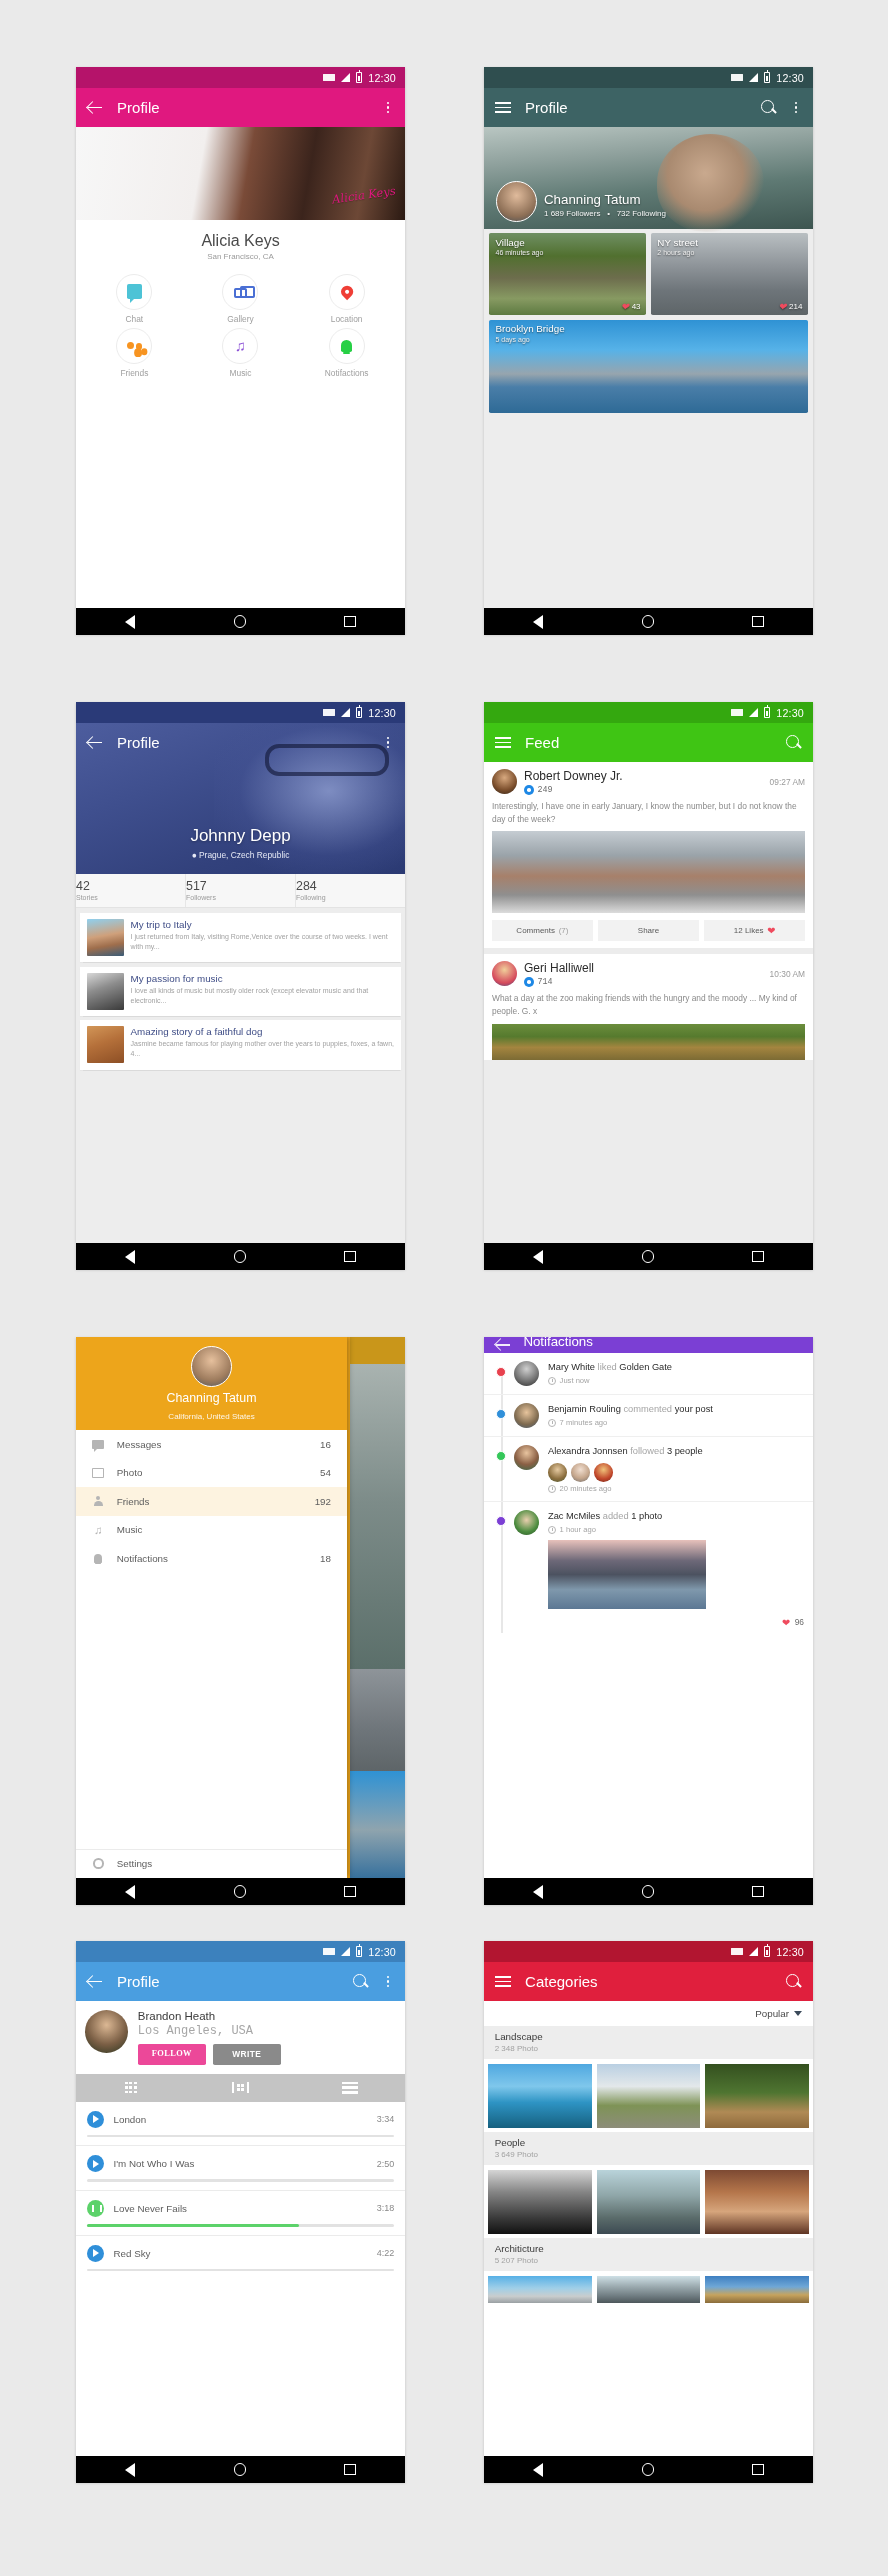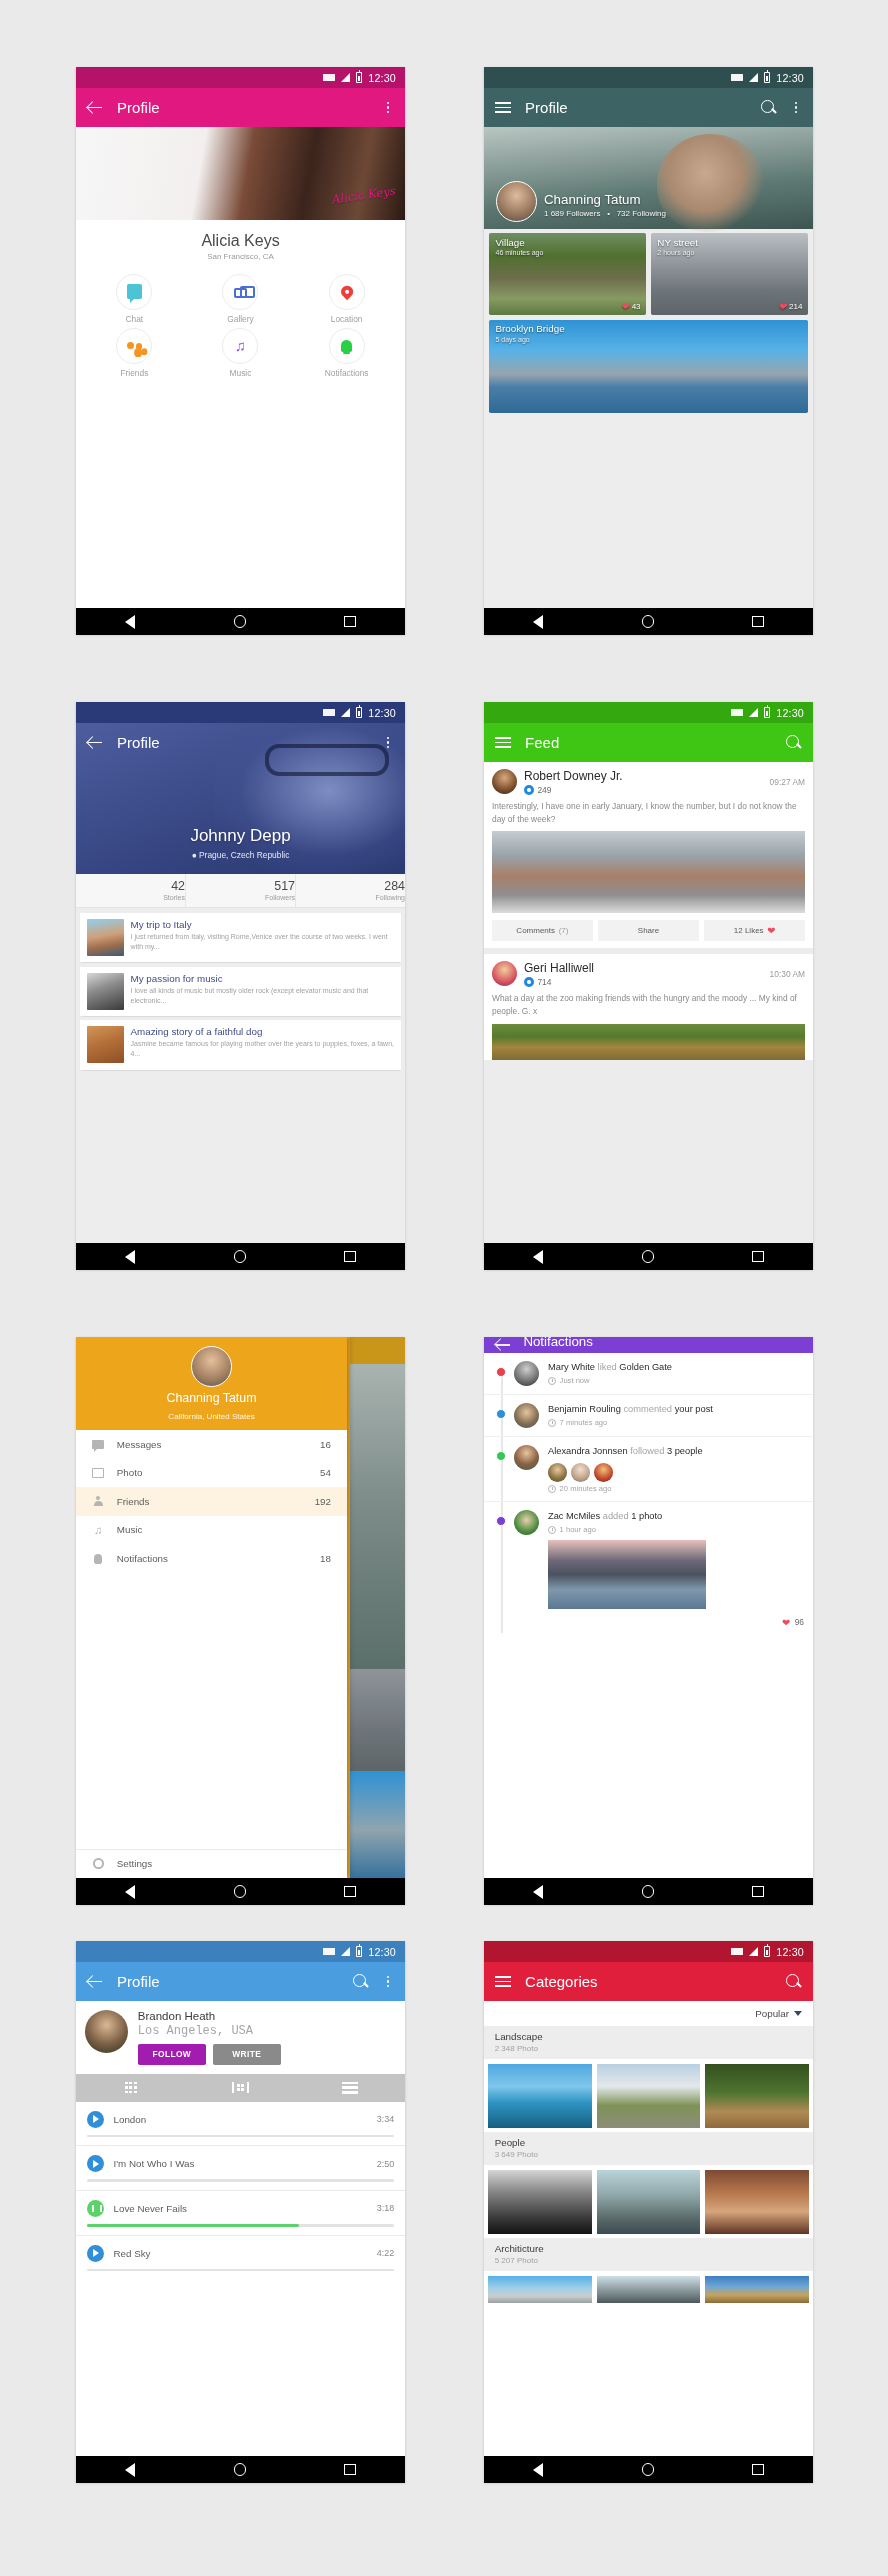--- a/index.html
+++ b/index.html
@@ -98,41 +98,41 @@
   .tl-ny{flex:1;height:82px;background:linear-gradient(180deg,#b9bfc2 0%,#8e9499 40%,#6e757a 70%,#5e6568 100%);}
   .tl-bk{height:93px;background:linear-gradient(180deg,#2f92d4 0%,#56b2e8 32%,#97a5ae 58%,#4a7ea8 72%,#2e6a96 100%);}
 
   
   .p3-hero{height:151px;position:relative;background:linear-gradient(160deg,#4d5d9e 0%,#3f4f8e 35%,#32417c 70%,#2b3a73 100%);}
   .p3-face{position:absolute;right:0;top:0;width:191px;height:151px;background:radial-gradient(ellipse at 60% 45%,rgba(150,165,215,.75) 0%,rgba(70,85,150,.35) 55%,rgba(45,58,115,0) 78%);}
   .p3-glass{position:absolute;right:16px;top:21px;width:124px;height:32px;border:4.4px solid rgba(20,26,58,.65);border-radius:14px;}
   .p3-name{position:absolute;left:0;right:0;bottom:28px;text-align:center;color:#fff;font-size:17px;text-shadow:0 0.9px 2.7px rgba(0,0,0,.3);}
   .p3-loc{position:absolute;left:0;right:0;bottom:14px;text-align:center;color:#e6e9f5;font-size:8.4px;}
   .p3-stats{display:flex;background:#f7f7f7;border-bottom:0.9px solid #e3e3e3;}
-  .p3-stat{flex:1;text-align:right;padding:5.3px 0 6.2px;border-right:0.9px solid #e6e6e6;}
+  .p3-stat{flex:1;text-align:left;padding:5.3px 0 6.2px;border-right:0.9px solid #e6e6e6;}
   .p3-stat:last-child{border-right:0;}
   .p3-stat .n{font-size:12.4px;color:#4a4a4a;}
   .p3-stat .l{font-size:7px;color:#9b9b9b;margin-top:0.9px;}
   .p3-list{padding:4.4px 4.4px 0;background:#ededed;}
   .p3-item{display:flex;gap:7px;background:#fff;padding:6.2px;margin-bottom:4.4px;box-shadow:0 0.9px 0.9px rgba(0,0,0,.08);}
   .p3-thumb{width:37px;height:37px;flex:0 0 auto;border-radius:0.9px;}
   .th-italy{background:linear-gradient(170deg,#8fd0ef 0%,#cfa07b 45%,#9f6e4c 70%,#3a5c78 100%);}
   .th-dog{background:linear-gradient(160deg,#d29658 0%,#b5703a 45%,#8d4f25 100%);}
   .th-music{background:linear-gradient(160deg,#d8d8d8 0%,#8d8d8d 40%,#3a3a3a 100%);}
   .p3-tt{font-size:9.8px;color:#3f4d86;margin-bottom:1.8px;}
   .p3-ts{font-size:7px;color:#a2a2a2;line-height:1.45;}
 
   
   .p4-post{background:#fff;border-bottom:6.2px solid #ececec;padding:7px 8px 0;}
   .p4-head{display:flex;align-items:flex-start;gap:7px;}
   .p4-av{width:25px;height:25px;border-radius:50%;flex:0 0 auto;}
   .av-rdj{background:radial-gradient(circle at 50% 35%,#d8a97f,#7b4e2c 60%,#2d2016);}
   .av-geri{background:radial-gradient(circle at 50% 35%,#f0cf9a,#d5495c 65%,#2f4f8a);}
   .p4-nm{font-size:12px;color:#2b2b2b;}
-  .p4-views{font-size:8.4px;color:#6b6b6b;display:flex;align-items:flex-end;gap:3.6px;margin-top:1.8px;}
+  .p4-views{font-size:8.4px;color:#6b6b6b;display:flex;align-items:flex-end;gap:3.6px;margin-top:1.8px;font-family:Liberation Mono, monospace;}
   .eye{width:9.8px;height:9.8px;border-radius:50%;background:#1e88e5;position:relative;}
   .eye:after{content:"";position:absolute;left:3.1px;top:3.1px;width:3.6px;height:3.6px;background:#fff;border-radius:50%;}
   .p4-time{margin-left:auto;font-size:8.4px;color:#9b9b9b;padding-top:8px;}
   .p4-text{font-size:8.4px;color:#8a8a8a;line-height:1.55;margin:5.3px 0 5.3px;}
   .p4-img{height:82px;}
   .img-snow{background:linear-gradient(180deg,#c5ccd2 0%,#9aa3a9 30%,#a7806a 55%,#8f8f8f 78%,#dcdcdc 100%);}
   .img-zoo{background:linear-gradient(180deg,#6b8d3c 0%,#567a2e 35%,#a4853f 65%,#7c6b34 100%);}
   .p4-acts{display:flex;gap:5.3px;padding:6.2px 0 7px;}
   .p4-act{flex:1;background:#f2f2f2;text-align:center;padding:5.3px 0;font-size:8px;color:#5a5a5a;display:flex;align-items:center;justify-content:center;gap:3.6px;}
   .p4-act .mut{color:#a0a0a0;}
@@ -191,21 +191,21 @@
   .p6-photo{width:158px;height:69px;margin:5.3px 0 3.6px;background:linear-gradient(180deg,#e7c1bb 0%,#6d6878 30%,#4c5260 50%,#7f98ac 72%,#5b7793 100%);}
   .p6-like{display:flex;align-items:center;justify-content:flex-end;gap:4.4px;font-size:8.4px;color:#6b6b6b;padding:2.7px 9px 5.3px;}
 
   
   .p7-prof{display:flex;gap:9.8px;padding:9px;background:#fff;}
   .p7-av{width:43px;height:43px;border-radius:50%;flex:0 0 auto;background:radial-gradient(circle at 50% 35%,#dcb894,#7b5f45 55%,#27331f);}
   .p7-nm{font-size:11.5px;color:#3b3b3b;}
   .p7-loc{font-size:12px;color:#a6a6a6;margin:1.8px 0 6.2px;font-family:Liberation Mono, monospace;}
   .p7-btns{display:flex;gap:7px;}
   .btn{padding:5.3px 0;width:68px;text-align:center;color:#fff;font-size:8.4px;font-weight:bold;letter-spacing:0.4px;border-radius:1.8px;}
-  .btn-follow{background:#a21caf;}
+  .btn-follow{background:#ec4899;font-family:Liberation Serif, serif;}
   .btn-write{background:#8a8a8a;}
   .p7-tabs{background:#c4c4c4;display:flex;}
   .p7-tab{flex:1;display:flex;align-items:center;justify-content:center;padding:8px 0;color:#fff;}
   .tgrid{display:grid;grid-template-columns:repeat(3,2.7px);grid-template-rows:repeat(3,2.7px);gap:1.8px;}
   .tgrid i{background:#fff;display:block;width:2.7px;height:2.7px;}
   .tlist{display:flex;flex-direction:column;gap:2.7px;}
   .tlist i{width:16px;height:2.2px;background:#fff;display:block;}
   .tcard{display:flex;align-items:center;gap:2.7px;}
   .tcard u{width:1.8px;height:10.7px;background:#fff;display:block;}
   .tcard .cg{display:grid;grid-template-columns:repeat(2,2.7px);grid-template-rows:repeat(2,2.7px);gap:1.8px;}

